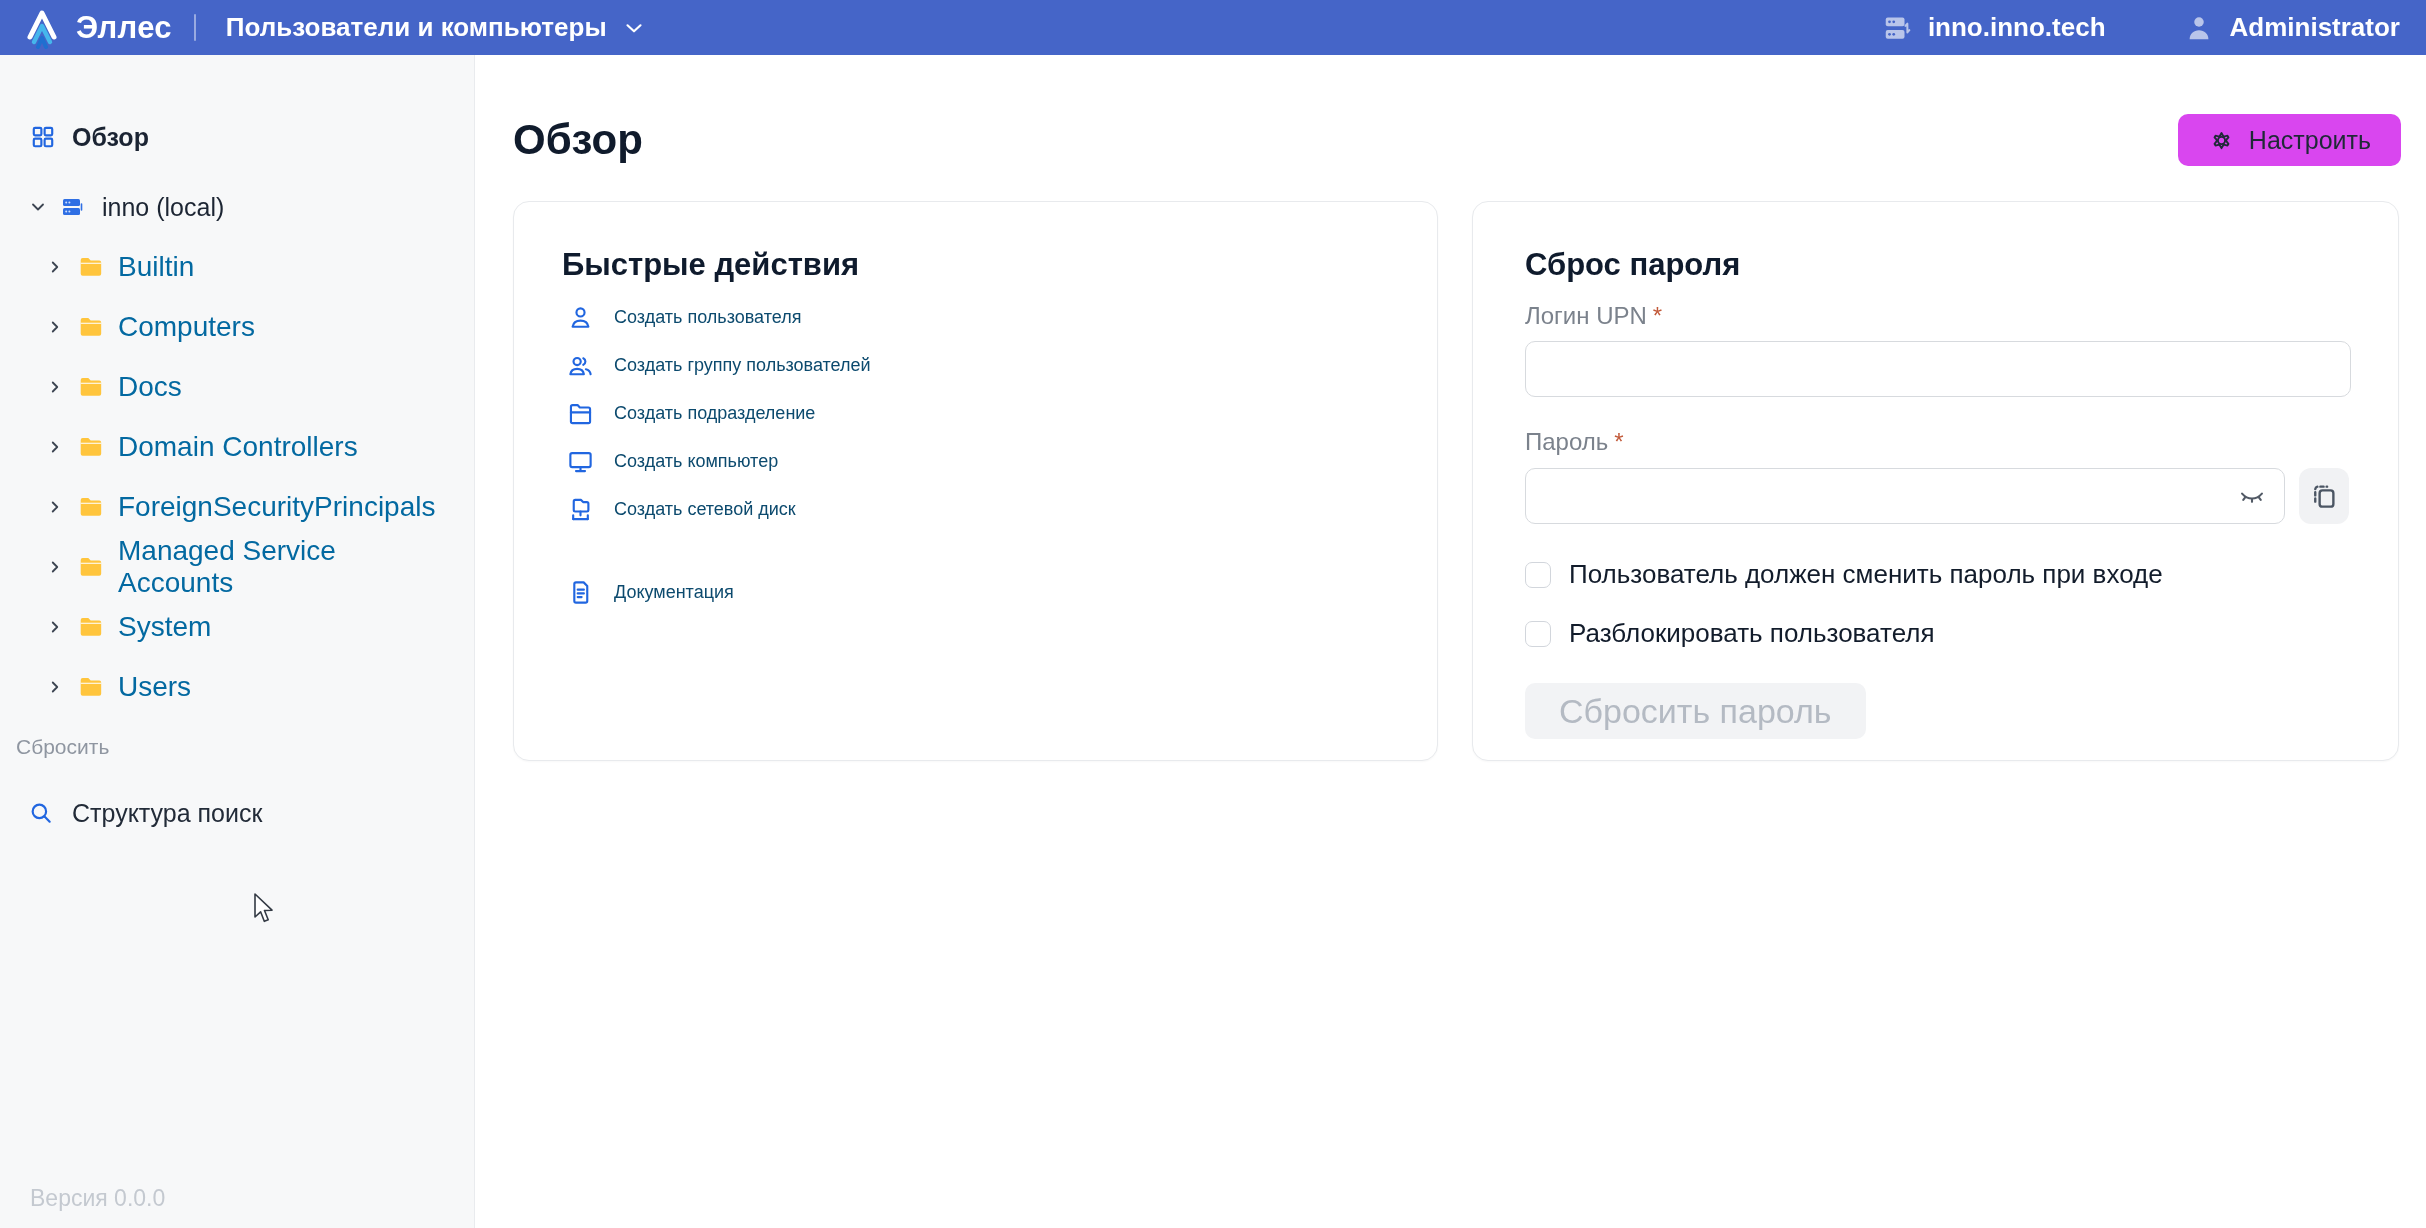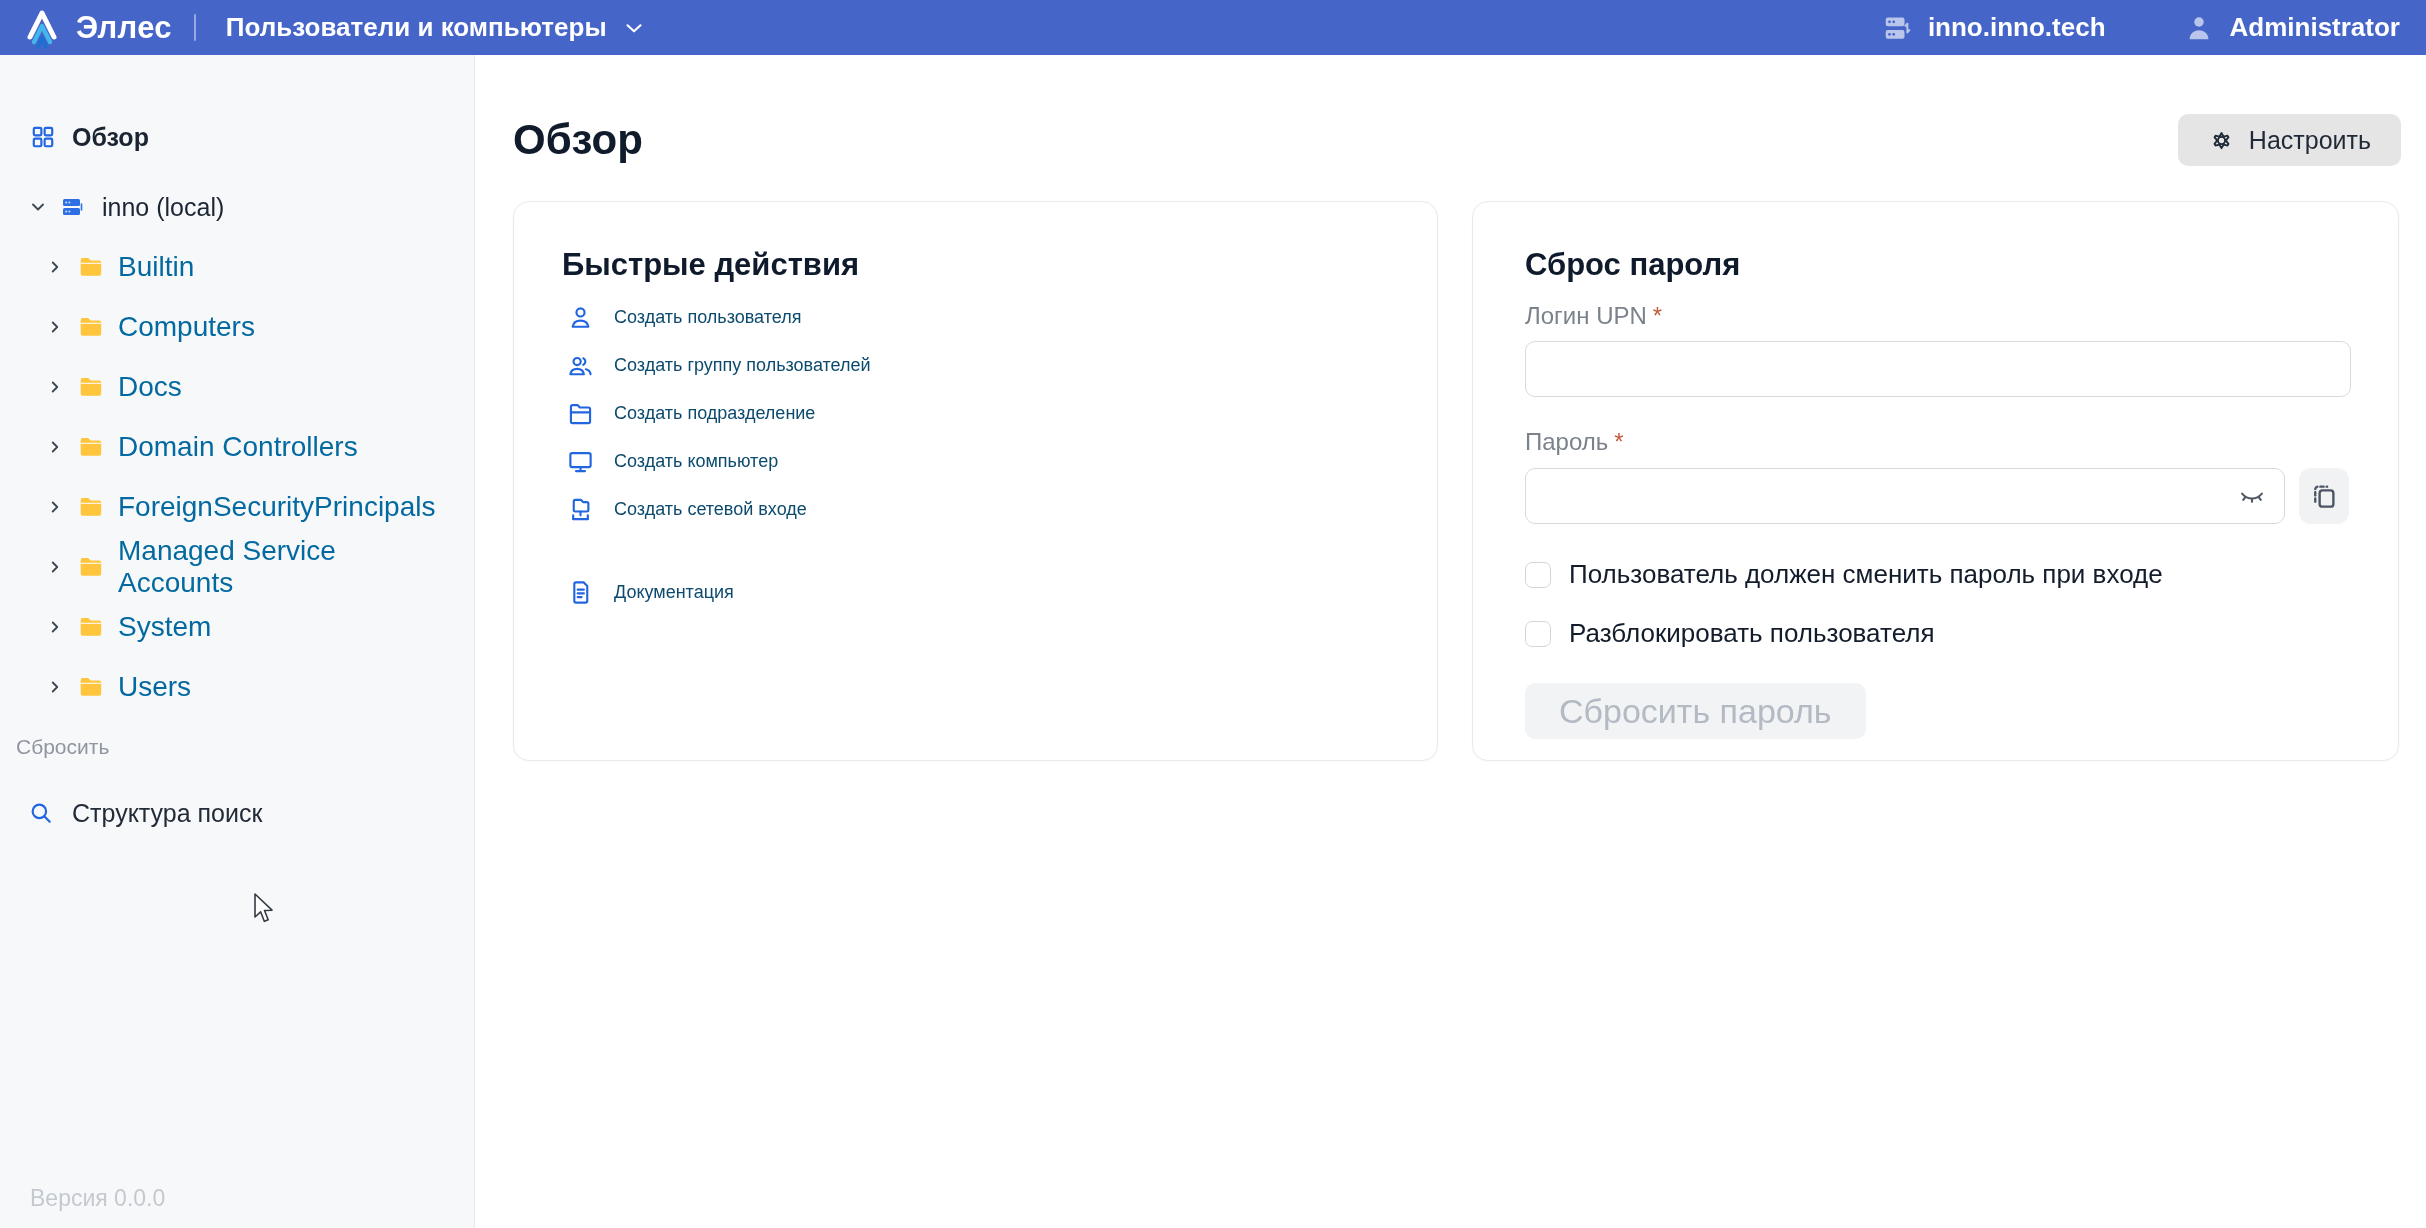--- a/index.html
+++ b/index.html
@@ -45,21 +45,21 @@
   .cursor{position:absolute;left:253px;top:838px;}
 
   
   .main{
     position:absolute;left:475px;top:55px;right:0;bottom:0;
     padding:58px 25px 0 38px;box-sizing:border-box;background:#fff;
   }
   .main-header{display:flex;align-items:center;justify-content:space-between;height:54px;}
   .page-title{font-size:42px;font-weight:700;color:#101b2c;margin:0;letter-spacing:.2px;}
   .configure-btn{
-    display:flex;align-items:center;gap:14px;background:#e5e5e5;border:none;border-radius:10px;
+    display:flex;align-items:center;gap:14px;background:#d946ef;border:none;border-radius:10px;
     height:52px;padding:16px 30px;font-family:inherit;font-size:25px;font-weight:500;color:#1f2937;cursor:pointer;
   }
   .cards{display:flex;gap:34px;margin-top:34px;}
   .card{
     background:#fff;border:1px solid #e8eaed;border-radius:16px;height:560px;box-sizing:border-box;
     box-shadow:0 1px 2px rgba(16,24,40,.03);
   }
   .card-qa{width:925px;padding:44px 48px 0 48px;}
   .card-pr{width:927px;padding:44px 49px 0 52px;}
   .card-title{font-size:31px;font-weight:700;color:#0f1b2d;margin:0;line-height:38px;}
@@ -378,21 +378,21 @@
           </div>
           <div class="qa-item">
             <span>
               <svg width="27" height="27" viewBox="0 0 24 24" fill="none" stroke="#2166e0" stroke-width="1.9" stroke-linecap="round" stroke-linejoin="round">
                 <path d="M6 12.5V4.8A1.3 1.3 0 0 1 7.3 3.5h5.2l1.8 1.9h3.4a1.3 1.3 0 0 1 1.3 1.3v5.8a1.3 1.3 0 0 1-1.3 1.3H7.3A1.3 1.3 0 0 1 6 12.5z"></path>
                 <path d="M12 13.8v3.4"></path>
                 <path d="M5.5 20.5h13"></path>
                 <path d="M5.5 17.2v3.3M18.5 17.2v3.3"></path>
               </svg>
             </span>
-            <span class="lbl">Создать сетевой входе</span>
+            <span class="lbl">Создать сетевой диск</span>
           </div>
           <div class="qa-item qa-docs">
             <span>
               <svg width="27" height="27" viewBox="0 0 24 24" fill="none" stroke="#2166e0" stroke-width="1.9" stroke-linecap="round" stroke-linejoin="round">
                 <path d="M6.5 19.5V4.5A1.5 1.5 0 0 1 8 3h6.8L18 6.2v13.3a1.5 1.5 0 0 1-1.5 1.5H8a1.5 1.5 0 0 1-1.5-1.5z"></path>
                 <path d="M9.5 9.5h5.5M9.5 12.8h5.5M9.5 16.1h3.5"></path>
               </svg>
             </span>
             <span class="lbl">Документация</span>
           </div>

